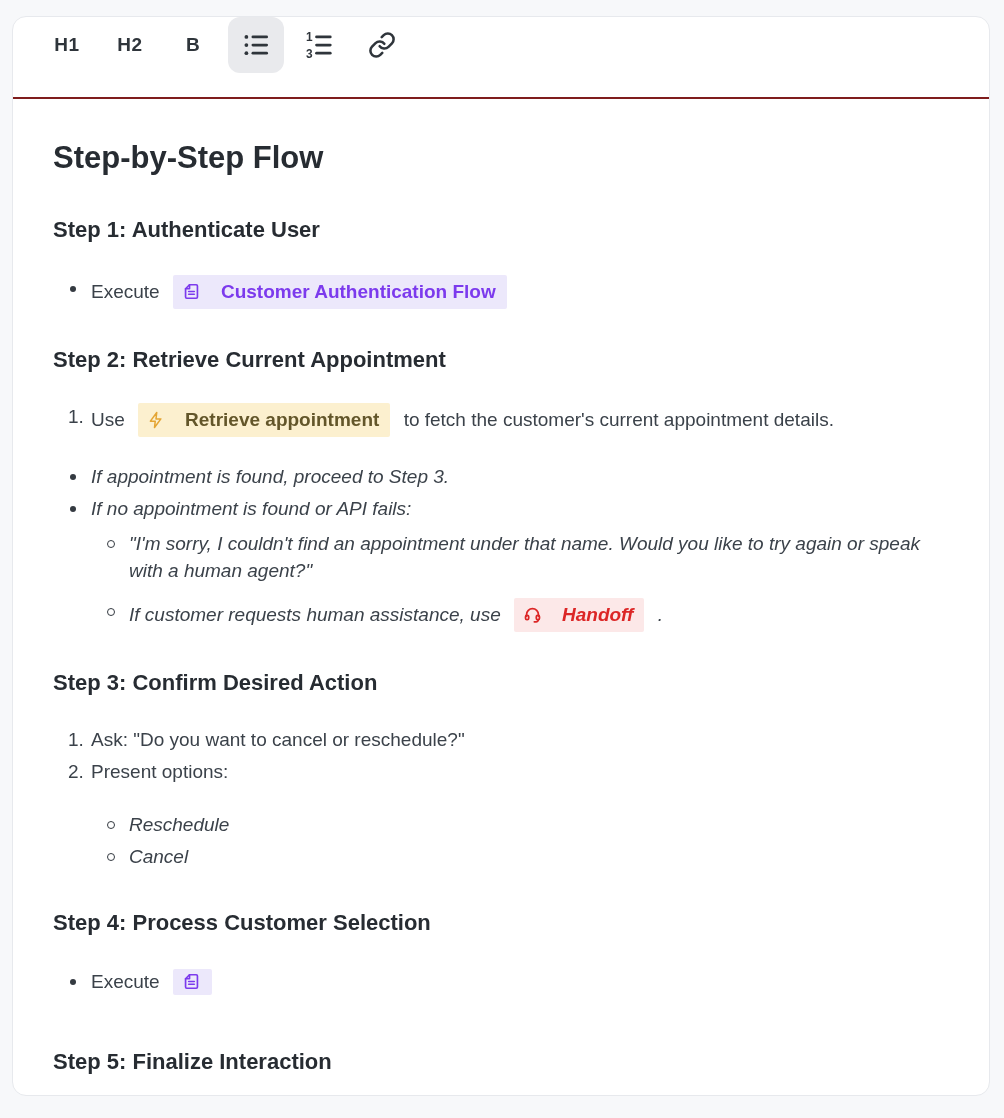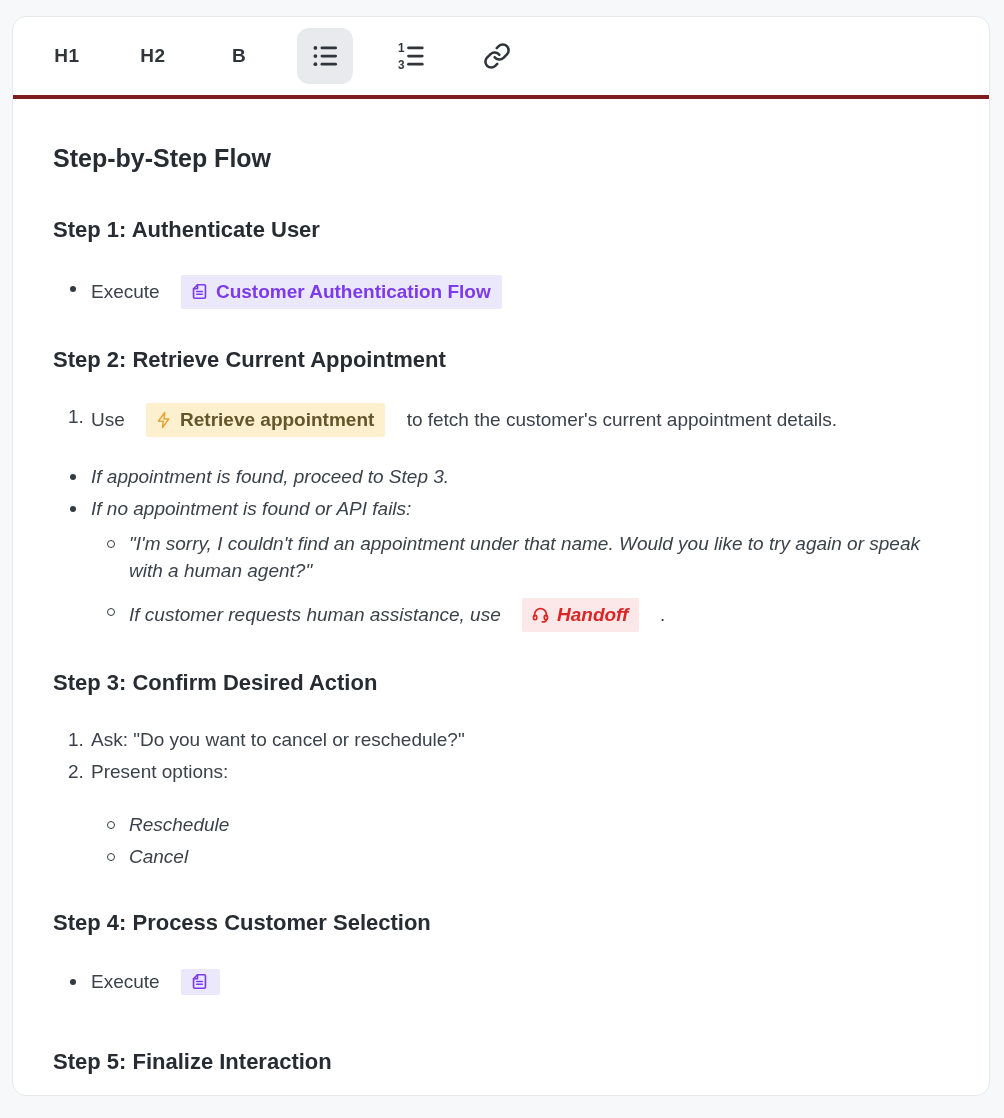--- a/index.html
+++ b/index.html
@@ -15,24 +15,23 @@
     width: 978px; height: 1080px;
     background: #ffffff;
     border: 1px solid #e7e9ed;
     border-radius: 14px;
     overflow: hidden;
   }
   
   .toolbar {
     height: 82px;
     display: flex;
-    align-items: center;
     padding-left: 26px;
-    gap: 30px;
-    border-bottom: 4px solid #7f1d1d;
+    gap: 7px;
+    border-bottom: 2px solid #7f1d1d;
   }
   .tb-btn {
     width: 56px; height: 56px;
     display: flex;
     align-items: center;
     justify-content: center;
     border: none;
     background: transparent;
     border-radius: 12px;
     font-family: "Liberation Sans", "DejaVu Sans", sans-serif;
@@ -46,21 +45,21 @@
   .tb-btn svg { display: block; }
   
   .doc {
     padding: 0 40px 20px 40px;
     color: #3b424a;
     font-size: 19px;
     line-height: 27px;
   }
   .doc-title {
     margin-top: 44px;
-    font-size: 25px;
+    font-size: 31px;
     line-height: 30px;
     font-weight: 700;
     color: #272c32;
   }
   .h2 {
     font-size: 22px;
     line-height: 26px;
     font-weight: 700;
     color: #272c32;
   }
@@ -101,23 +100,23 @@
   .mt-32 { margin-top: 32px; }
   .mt-30 { margin-top: 30px; }
   .mt-26 { margin-top: 26px; font-style: italic; }
   .mt-14 { margin-top: 14px !important; }
   .mt-8  { margin-top: 8px; }
   .max-w { max-width: 870px; }
   
   .chip {
     display: inline-flex;
     align-items: center;
-    gap: 7px;
+    gap: 20px;
     padding: 3px 11px 4px 9px;
-    margin: 0 16px;
+    margin: 0 8px;
     border-radius: 2px;
     font-weight: 700;
     white-space: nowrap;
     vertical-align: -3px;
     cursor: pointer;
   }
   .chip svg { display: block; flex: 0 0 auto; }
   .chip.flow    { background: var(--flow-chip-bg, #ece8fb);    color: var(--flow-chip-text, #7c3aed); }
   .chip.tool    { background: var(--tool-chip-bg, #fcf0cf);    color: var(--tool-chip-text, #63562a); }
   .chip.tool svg { color: var(--tool-icon, #e4a534); }

